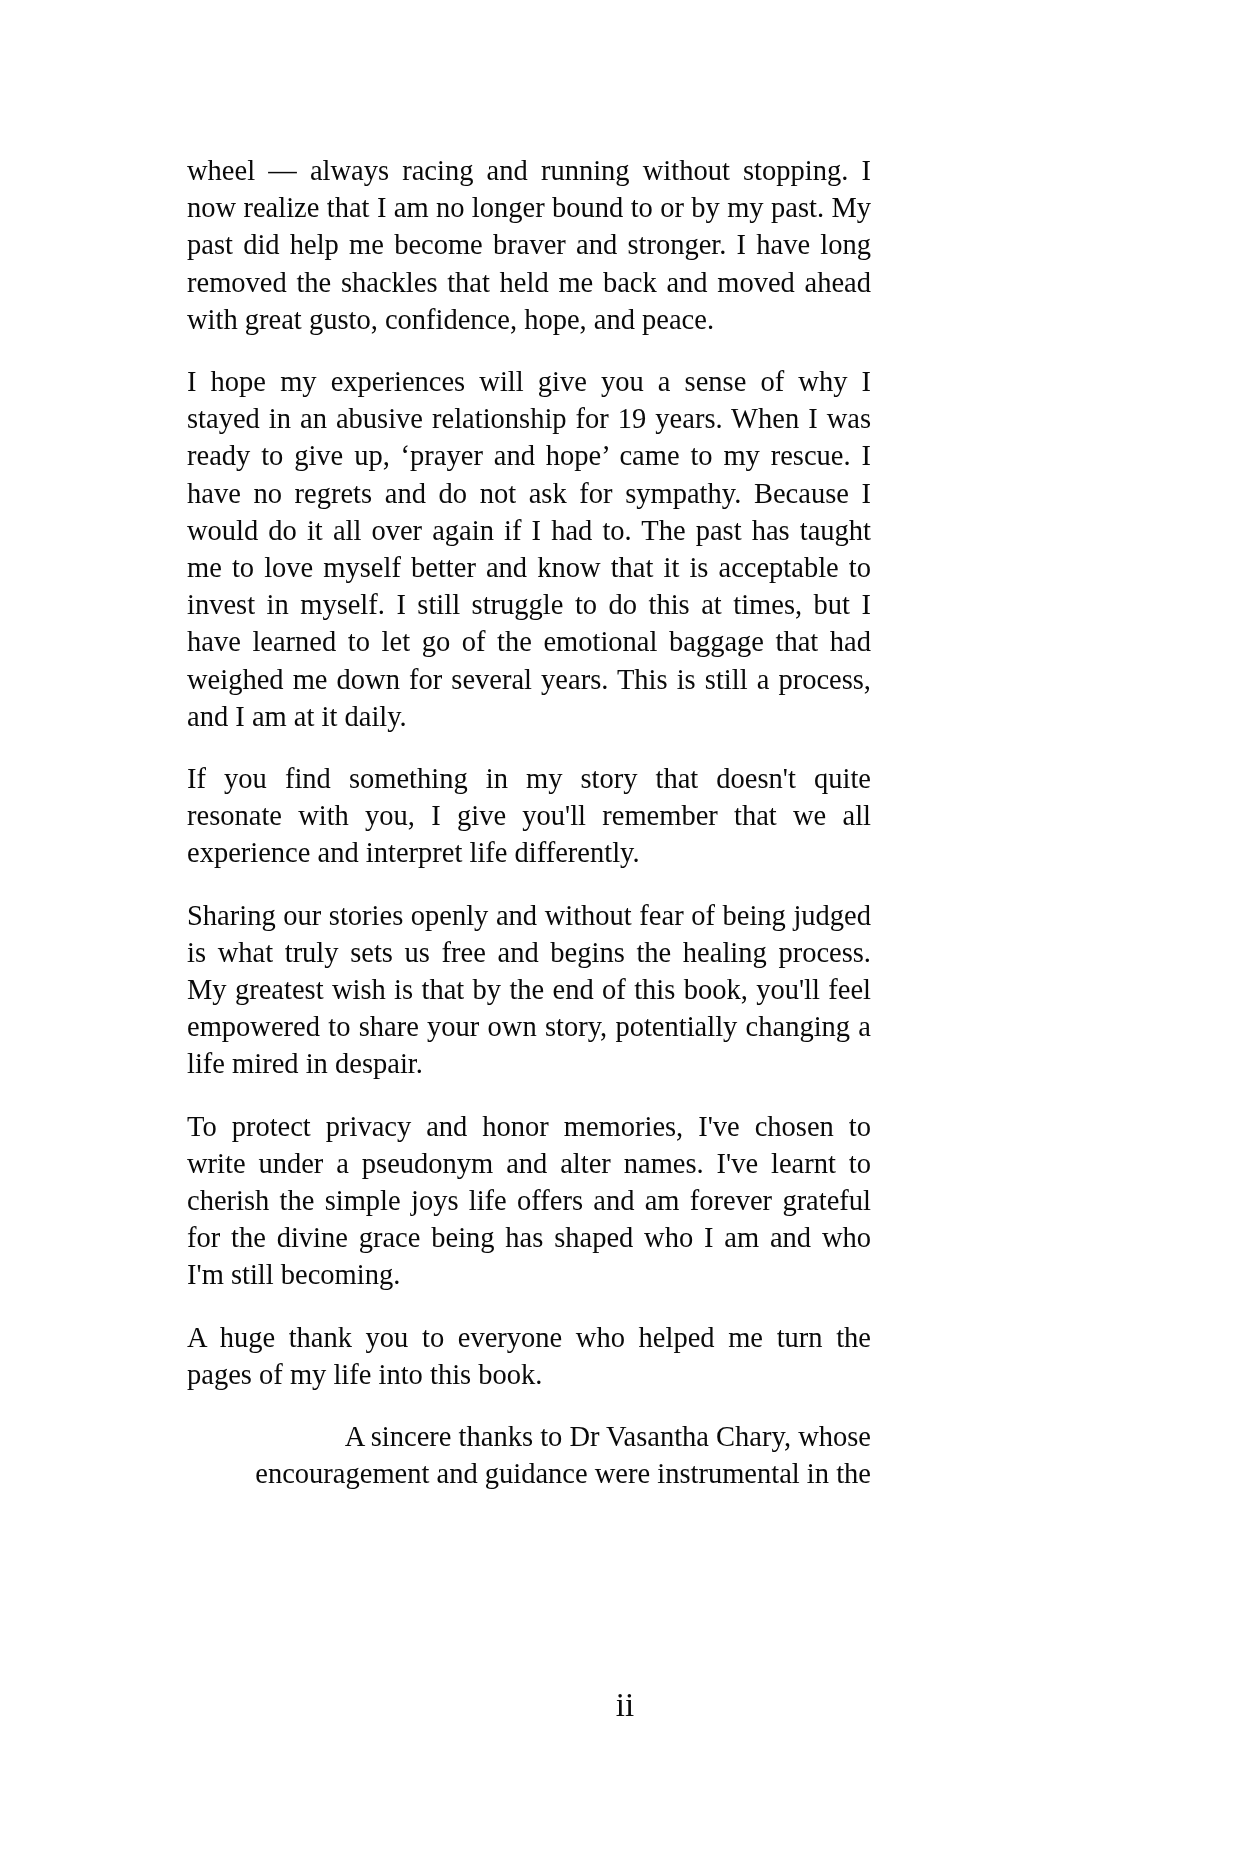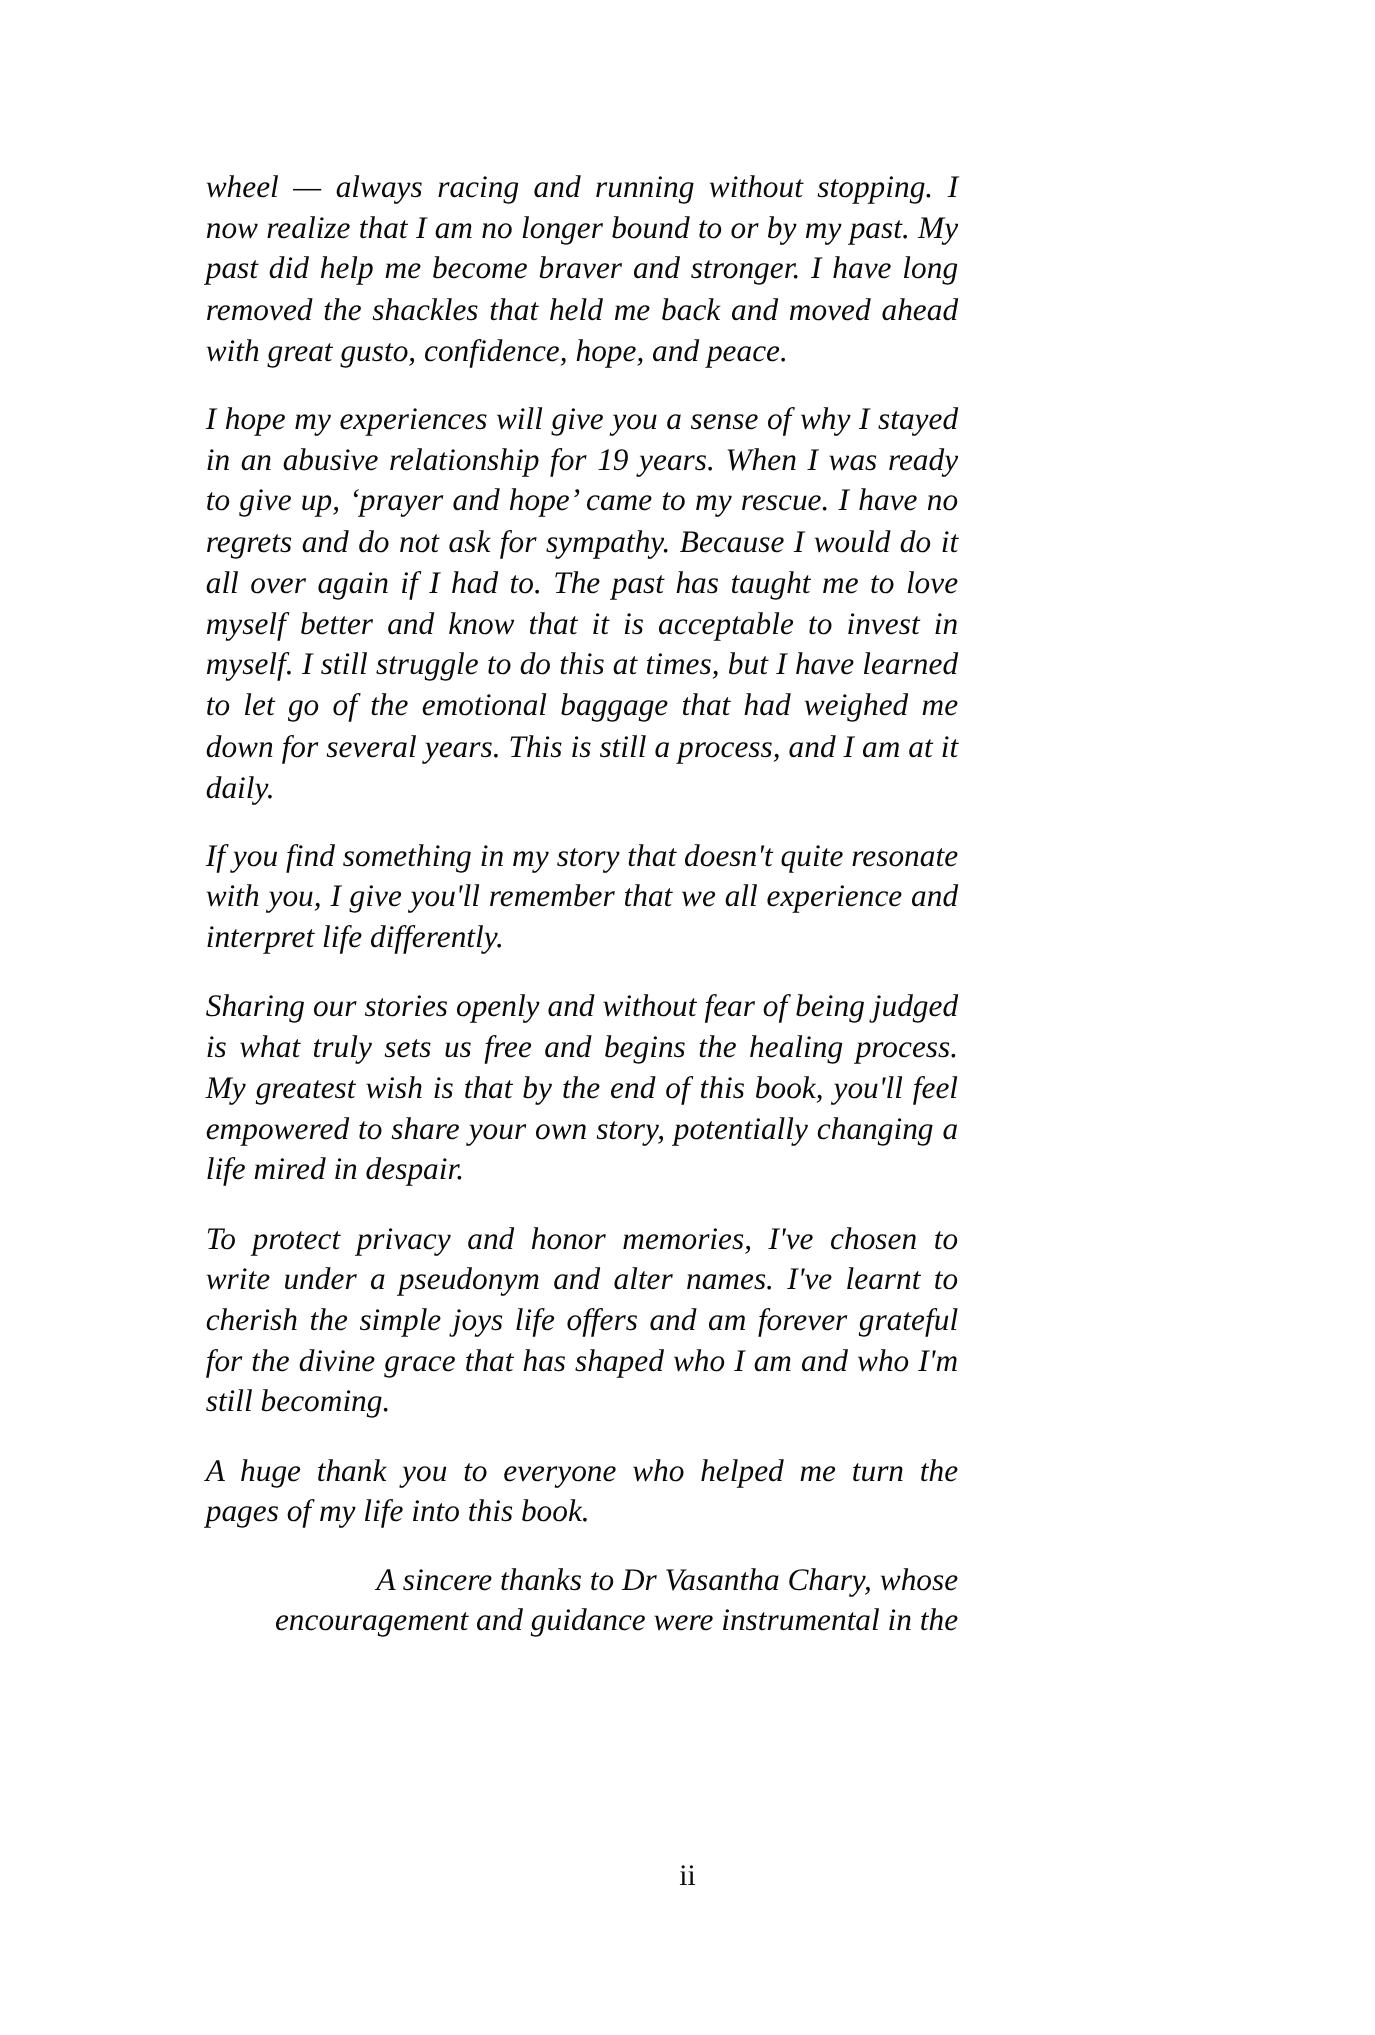--- a/index.html
+++ b/index.html
@@ -17,21 +17,20 @@
     overflow: hidden;
     font-family: "Liberation Serif", "DejaVu Serif", serif;
     color: #000000;
   }
 
   .text-column {
     position: absolute;
     left: 187px;
     top: 152px;
     width: 684px;
-    font-style: italic;
   }
 
   .para {
     margin: 0 0 25px 0;
     font-size: 28.5px;
     line-height: 37.2px;
     text-align: justify;
     text-justify: inter-word;
     color: #0a0a0a;
     hyphens: none;
@@ -45,35 +44,35 @@
   .para:last-child {
     margin-bottom: 0;
   }
 
   .page-number {
     position: absolute;
     left: 0;
     right: 0;
     top: 1688px;
     text-align: center;
-    font-size: 27px;
+    font-size: 33px;
     line-height: 34px;
     color: #0a0a0a;
   }
 </style>
 </head>
 <body>
 
 <div class="page">
 
   <div class="text-column">
     <p class="para">wheel — always racing and running without stopping. I now realize that I am no longer bound to or by my past. My past did help me become braver and stronger. I have long removed the shackles that held me back and moved ahead with great gusto, confidence, hope, and peace.</p>
     <p class="para">I hope my experiences will give you a sense of why I stayed in an abusive relationship for 19 years. When I was ready to give up, ‘prayer and hope’ came to my rescue. I have no regrets and do not ask for sympathy. Because I would do it all over again if I had to. The past has taught me to love myself better and know that it is acceptable to invest in myself. I still struggle to do this at times, but I have learned to let go of the emotional baggage that had weighed me down for several years. This is still a process, and I am at it daily.</p>
     <p class="para">If you find something in my story that doesn't quite resonate with you, I give you'll remember that we all experience and interpret life differently.</p>
     <p class="para">Sharing our stories openly and without fear of being judged is what truly sets us free and begins the healing process. My greatest wish is that by the end of this book, you'll feel empowered to share your own story, potentially changing a life mired in despair.</p>
-    <p class="para">To protect privacy and honor memories, I've chosen to write under a pseudonym and alter names. I've learnt to cherish the simple joys life offers and am forever grateful for the divine grace that has shaped who I am and who I'm still becoming.</p>
+    <p class="para">To protect privacy and honor memories, I've chosen to write under a pseudonym and alter names. I've learnt to cherish the simple joys life offers and am forever grateful for the divine grace being has shaped who I am and who I'm still becoming.</p>
     <p class="para">A huge thank you to everyone who helped me turn the pages of my life into this book.</p>
     <p class="para last-left">A sincere thanks to Dr Vasantha Chary, whose encouragement and guidance were instrumental in the</p>
   </div>
 
   <div class="page-number">ii</div>
 
 </div>
 
 </body></html>

